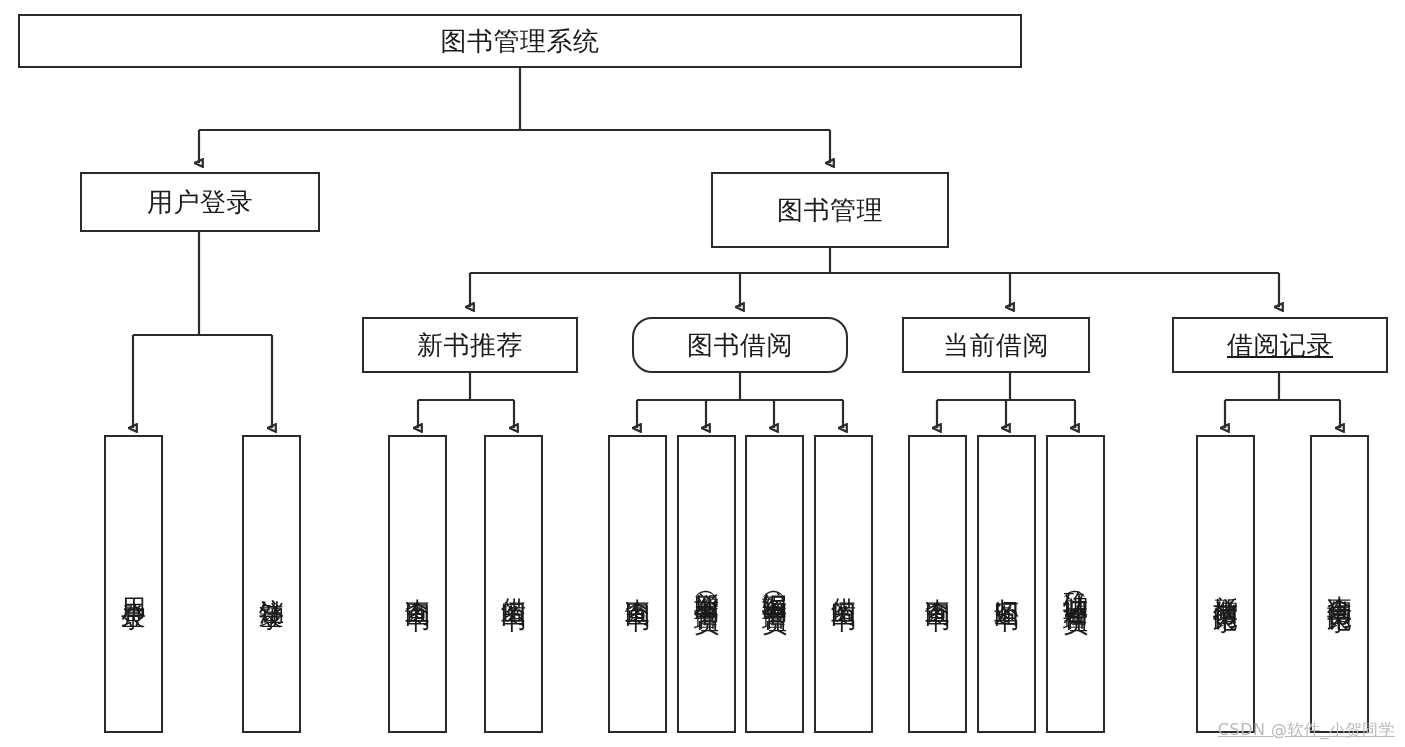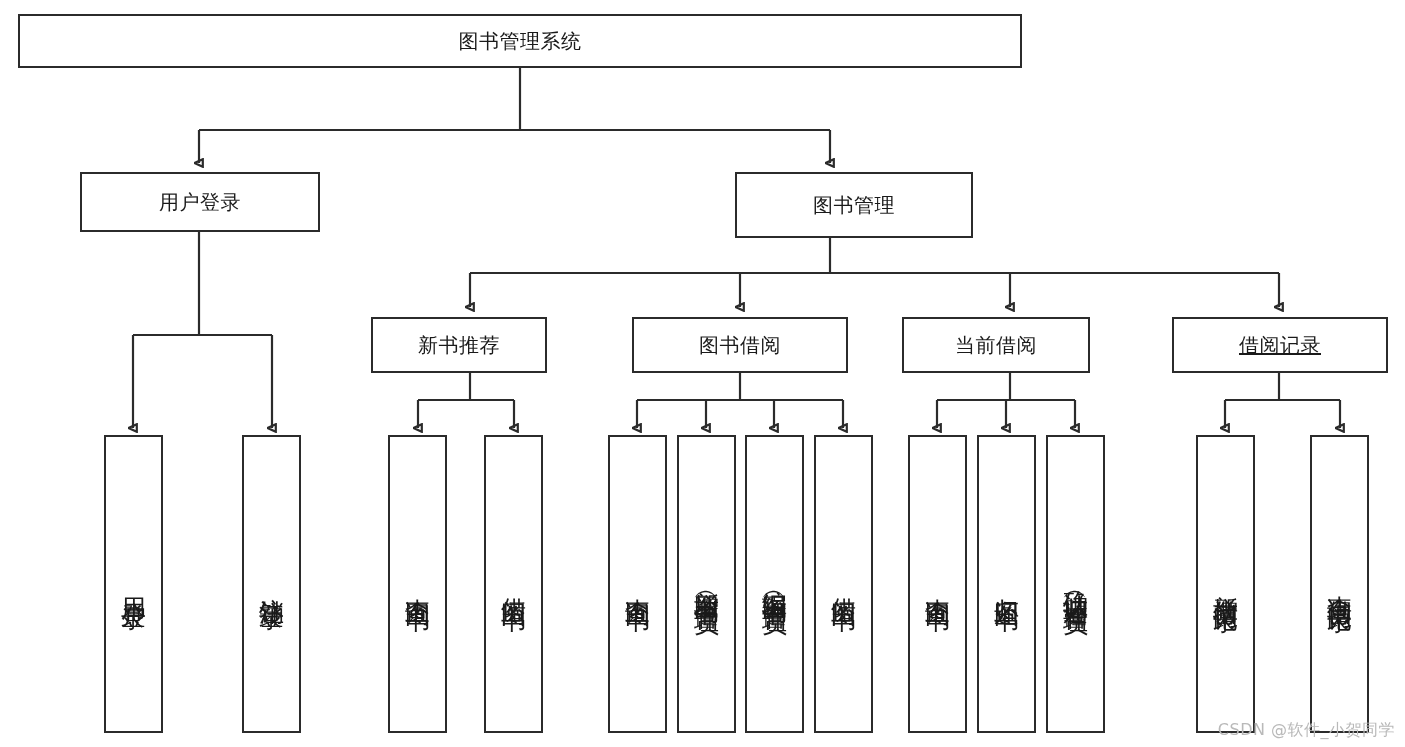--- a/index.html
+++ b/index.html
@@ -25,21 +25,21 @@
     position: absolute;
     box-sizing: border-box;
     border: 2px solid #2b2b2b;
     background: #ffffff;
     display: flex;
     align-items: center;
     justify-content: center;
     color: #1a1a1a;
   }
   .node.horiz {
-    font-size: 20px;
+    font-size: 26px;
     letter-spacing: 0.5px;
   }
   .node.vert {
     writing-mode: vertical-rl;
     text-orientation: upright;
     font-size: 25px;
     line-height: 1.08;
     letter-spacing: 3px;
     padding: 4px 0;
     text-align: center;
@@ -51,20 +51,21 @@
   }
   #watermark {
     position: absolute;
     right: 10px;
     bottom: 6px;
     font-size: 16px;
     color: #b9b9b9;
     white-space: nowrap;
     pointer-events: none;
     letter-spacing: 0.5px;
+    text-decoration: underline;
   }
   svg#edges {
     position: absolute;
     left: 0;
     top: 0;
     width: 1405px;
     height: 747px;
     pointer-events: none;
   }
   svg#edges path, svg#edges line {
@@ -127,29 +128,29 @@
   </svg>
 
   <div class="node horiz" style="left:18px; top:14px; width:1004px; height:54px;">
     <span>图书管理系统</span>
   </div>
 
   <div class="node horiz" style="left:80px; top:172px; width:240px; height:60px;">
     <span>用户登录</span>
   </div>
 
-  <div class="node horiz" style="left:711px; top:172px; width:238px; height:66px;margin-left:24px;">
+  <div class="node horiz" style="left:711px; top:172px; width:238px; height:76px;">
     <span>图书管理</span>
   </div>
 
-  <div class="node horiz" style="left:362px; top:317px; width:176px; height:56px;margin-left:9px;">
+  <div class="node horiz" style="left:362px; top:317px; width:216px; height:56px;">
     <span>新书推荐</span>
   </div>
 
-  <div class="node horiz" style="left:632px; top:317px; width:216px; height:56px;">
+  <div class="node horiz" style="left:632px; top:317px; width:216px; height:56px;border-radius:20px;">
     <span>图书借阅</span>
   </div>
 
   <div class="node horiz" style="left:902px; top:317px; width:188px; height:56px;">
     <span>当前借阅</span>
   </div>
 
   <div class="node horiz" style="left:1172px; top:317px; width:216px; height:56px;text-decoration:underline;">
     <span>借阅记录</span>
   </div>

